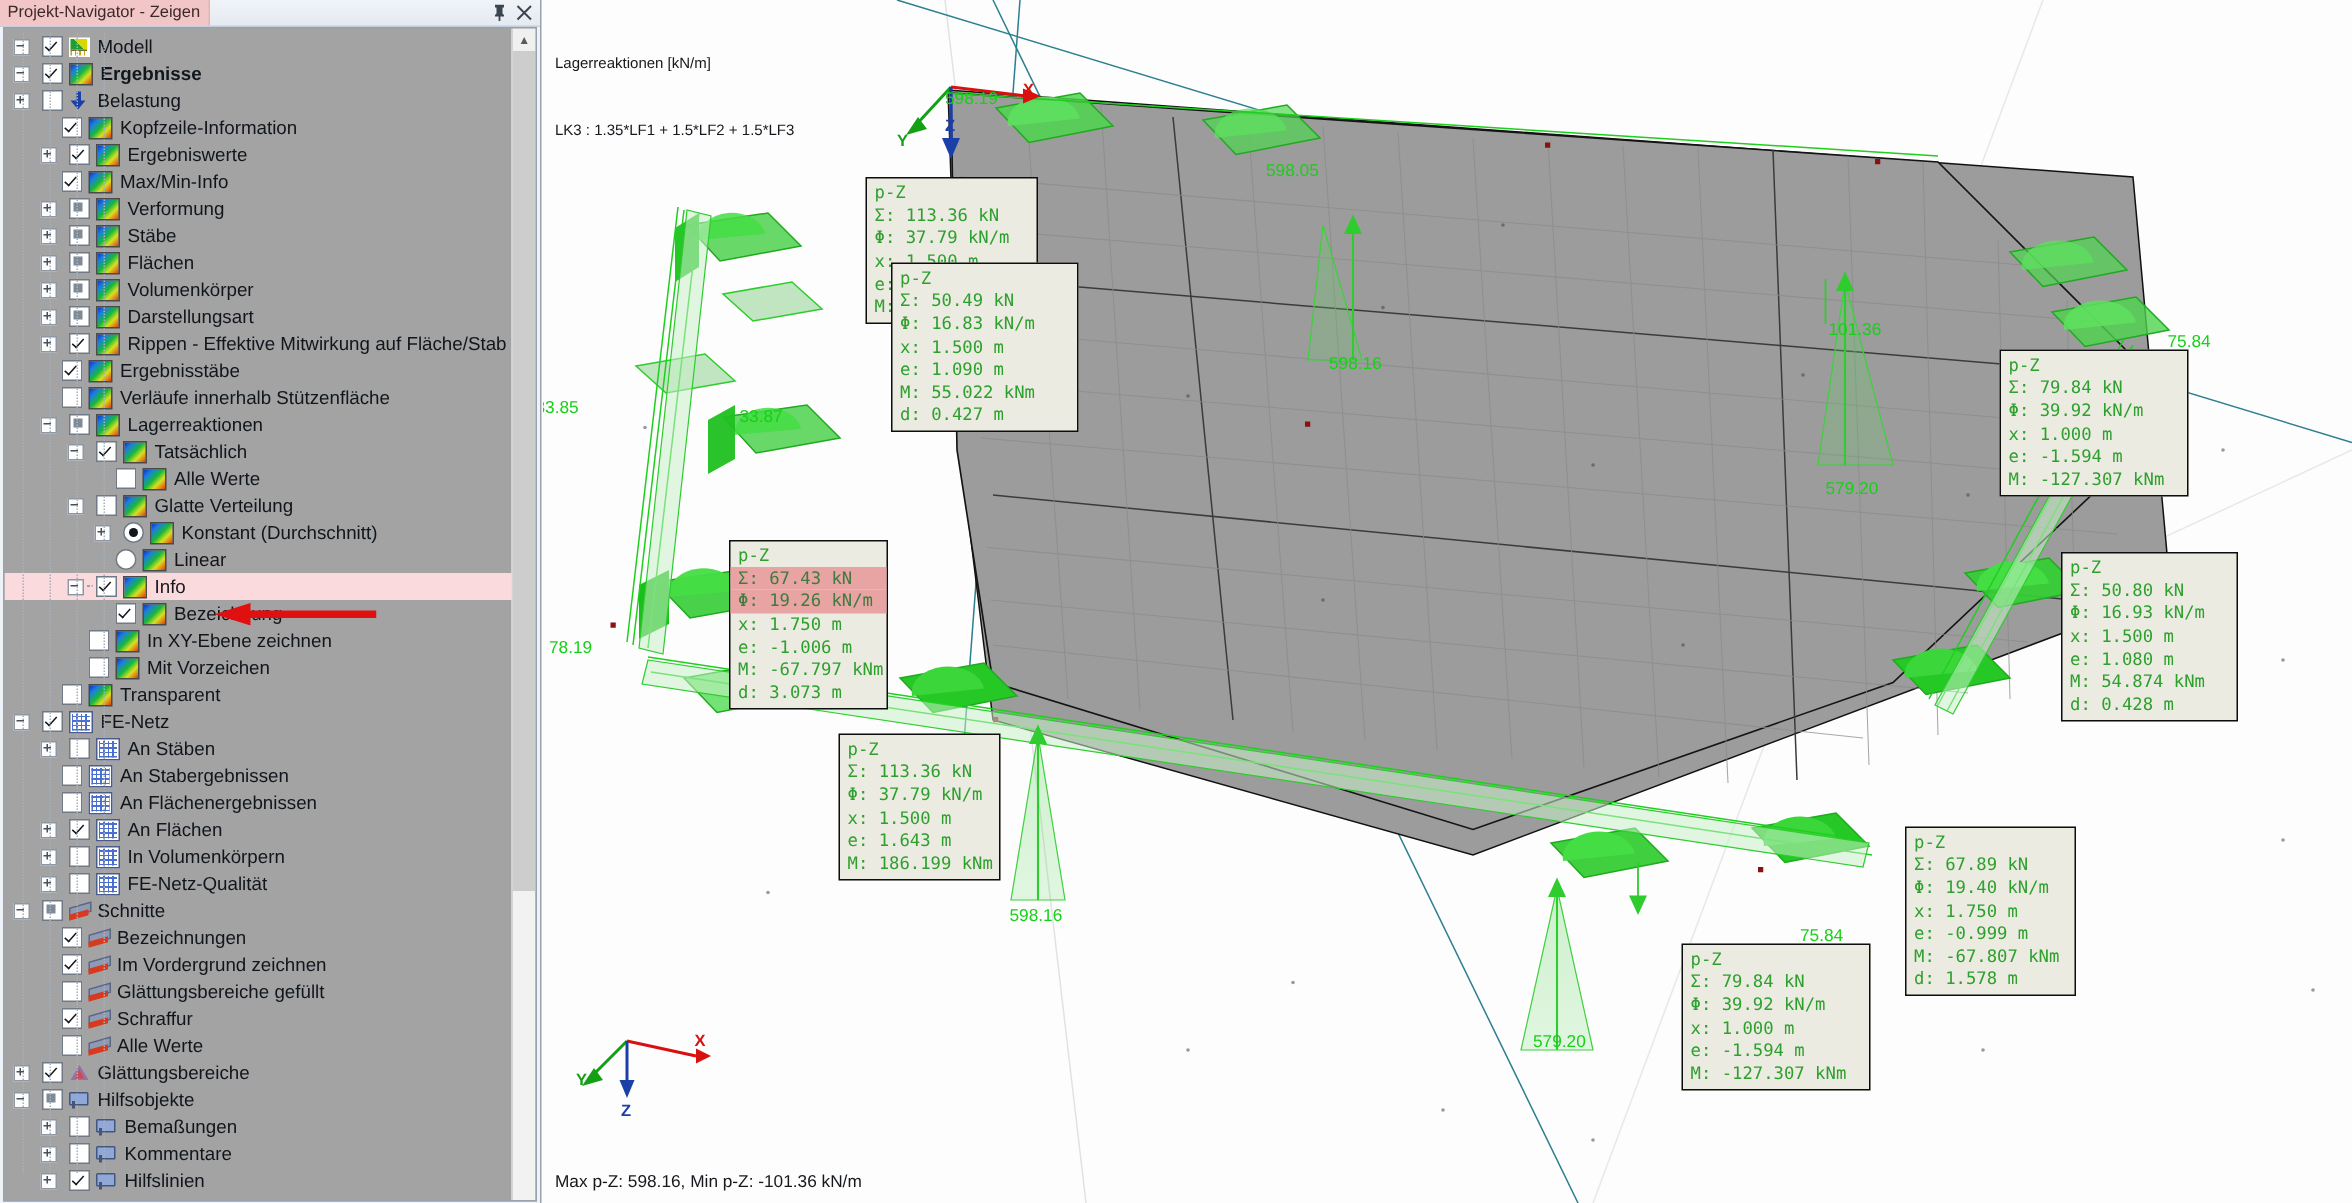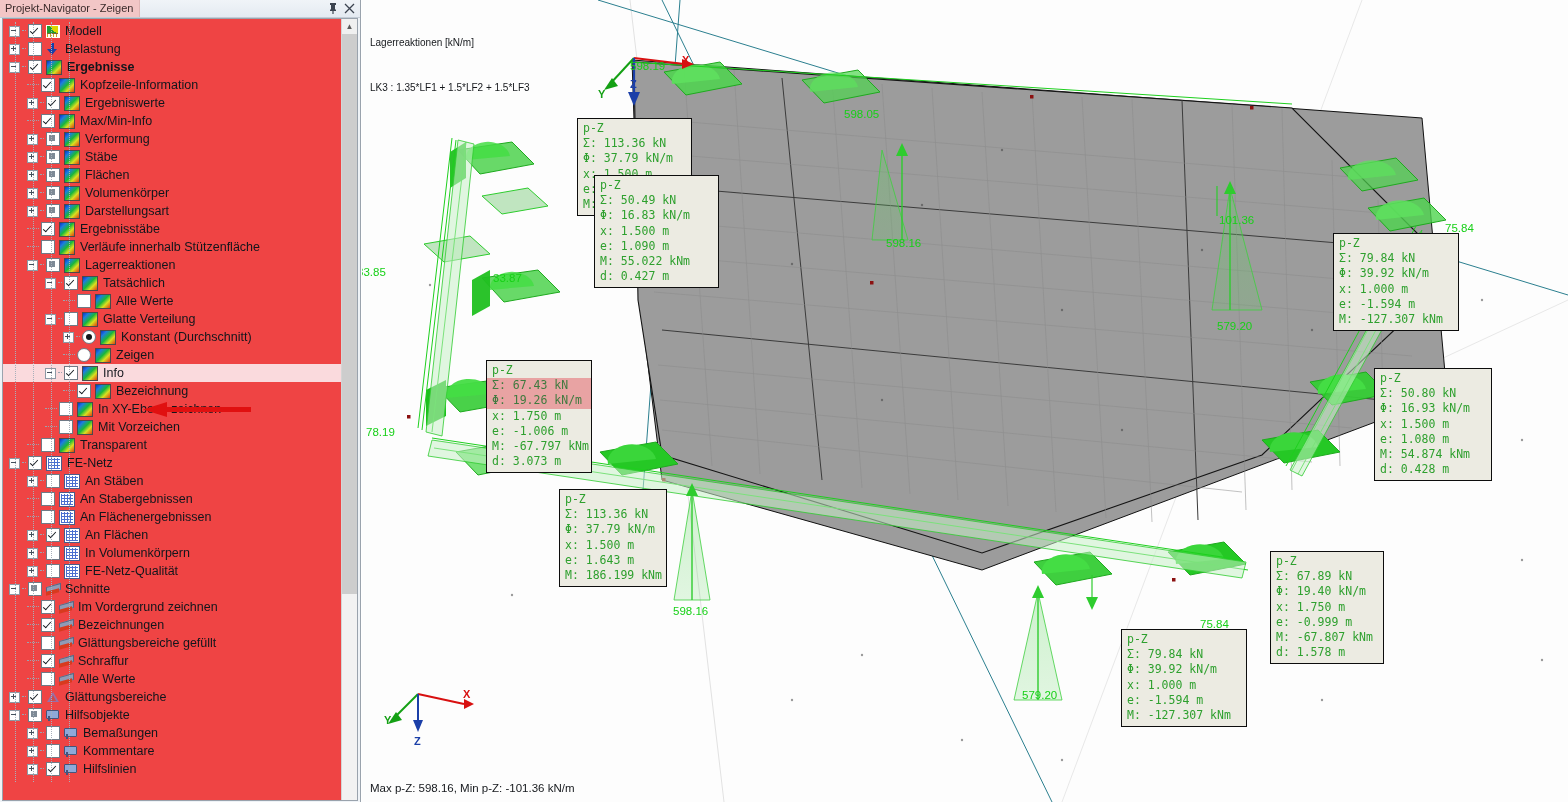--- a/index.html
+++ b/index.html
@@ -26,21 +26,21 @@
   #nav-title{
     background:#f2c6c6;color:#3a2a2a;font-size:11px;
     padding:1px 6px 1px 5px;height:15px;line-height:14px;
     white-space:nowrap;border-right:1px solid #e0b5b5;
   }
   #nav-titlebar .tb-spacer{flex:1;}
   .tb-btn{width:16px;height:15px;display:flex;align-items:center;justify-content:center;
     font-size:11px;color:#3c4450;cursor:default;}
   #nav-tree-wrap{
     position:absolute;left:2px;top:18px;width:356px;bottom:1px;
-    background:#ef4444;border:1px solid #9aa3ad;box-sizing:border-box;
+    background:#a3a3a3;border:1px solid #9aa3ad;box-sizing:border-box;
     overflow:hidden;
   }
   #nav-tree{
     position:absolute;left:0;top:0;right:15px;bottom:0;
     padding:3px 0 0 0;overflow:hidden;
   }
   .trow{
     position:relative;height:18px;display:flex;align-items:center;
     font-size:12.5px;color:#11161c;white-space:nowrap;
   }
@@ -174,35 +174,35 @@
           <div class="trow">
             <span class="ind" style="width: 6px;"></span>
             <span class="exp"></span>
             <span class="dots" style="width: 4px;"></span>
             <span class="cb checked"></span>
             <span class="ic ic-model"></span>
             <span class="tlabel">Modell</span>
           </div>
           <div class="trow">
             <span class="ind" style="width: 6px;"></span>
+            <span class="exp"></span>
+            <span class="dots" style="width: 4px;"></span>
+            <span class="cb checked"></span>
+            <span class="ic ic-res"></span>
+            <span class="tlabel bold">Ergebnisse</span>
+          </div>
+          <div class="trow">
+            <span class="ind" style="width: 6px;"></span>
             <span class="exp plus"></span>
             <span class="dots" style="width: 4px;"></span>
             <span class="cb"></span>
             <span class="ic ic-load"></span>
             <span class="tlabel">Belastung</span>
           </div>
           <div class="trow">
-            <span class="ind" style="width: 6px;"></span>
-            <span class="exp"></span>
-            <span class="dots" style="width: 4px;"></span>
-            <span class="cb checked"></span>
-            <span class="ic ic-res"></span>
-            <span class="tlabel bold">Ergebnisse</span>
-          </div>
-          <div class="trow">
             <span class="ind" style="width: 24px;"></span>
             <span class="dots"></span>
             <span class="cb checked"></span>
             <span class="ic ic-res"></span>
             <span class="tlabel">Kopfzeile-Information</span>
           </div>
           <div class="trow">
             <span class="ind" style="width: 24px;"></span>
             <span class="exp plus"></span>
             <span class="dots" style="width: 4px;"></span>
@@ -249,20 +249,28 @@
             <span class="ic ic-res"></span>
             <span class="tlabel">Volumenkörper</span>
           </div>
           <div class="trow">
             <span class="ind" style="width: 24px;"></span>
             <span class="exp plus"></span>
             <span class="dots" style="width: 4px;"></span>
             <span class="cb gray"></span>
             <span class="ic ic-res"></span>
             <span class="tlabel">Darstellungsart</span>
+          </div>
+          <div class="trow">
+            <span class="ind" style="width: 24px;"></span>
+            <span class="exp plus"></span>
+            <span class="dots" style="width: 4px;"></span>
+            <span class="cb checked"></span>
+            <span class="ic ic-res"></span>
+            <span class="tlabel">Rippen - Effektive Mitwirkung auf Fläche/Stab</span>
           </div>
           <div class="trow">
             <span class="ind" style="width: 24px;"></span>
             <span class="dots"></span>
             <span class="cb checked"></span>
             <span class="ic ic-res"></span>
             <span class="tlabel">Ergebnisstäbe</span>
           </div>
           <div class="trow">
             <span class="ind" style="width: 24px;"></span>
@@ -308,21 +316,21 @@
             <span class="dots" style="width: 4px;"></span>
             <span class="rb sel"></span>
             <span class="ic ic-res"></span>
             <span class="tlabel">Konstant (Durchschnitt)</span>
           </div>
           <div class="trow">
             <span class="ind" style="width: 60px;"></span>
             <span class="dots"></span>
             <span class="rb"></span>
             <span class="ic ic-res"></span>
-            <span class="tlabel">Zeigen</span>
+            <span class="tlabel">Linear</span>
           </div>
           <div class="trow highlight">
             <span class="ind" style="width: 42px;"></span>
             <span class="exp"></span>
             <span class="dots" style="width: 4px;"></span>
             <span class="cb checked"></span>
             <span class="ic ic-res"></span>
             <span class="tlabel">Info</span>
           </div>
           <div class="trow">
@@ -413,28 +421,28 @@
             <span class="dots" style="width: 4px;"></span>
             <span class="cb gray"></span>
             <span class="ic ic-sect"></span>
             <span class="tlabel">Schnitte</span>
           </div>
           <div class="trow">
             <span class="ind" style="width: 24px;"></span>
             <span class="dots"></span>
             <span class="cb checked"></span>
             <span class="ic ic-sect"></span>
+            <span class="tlabel">Bezeichnungen</span>
+          </div>
+          <div class="trow">
+            <span class="ind" style="width: 24px;"></span>
+            <span class="dots"></span>
+            <span class="cb checked"></span>
+            <span class="ic ic-sect"></span>
             <span class="tlabel">Im Vordergrund zeichnen</span>
-          </div>
-          <div class="trow">
-            <span class="ind" style="width: 24px;"></span>
-            <span class="dots"></span>
-            <span class="cb checked"></span>
-            <span class="ic ic-sect"></span>
-            <span class="tlabel">Bezeichnungen</span>
           </div>
           <div class="trow">
             <span class="ind" style="width: 24px;"></span>
             <span class="dots"></span>
             <span class="cb"></span>
             <span class="ic ic-sect"></span>
             <span class="tlabel">Glättungsbereiche gefüllt</span>
           </div>
           <div class="trow">
             <span class="ind" style="width: 24px;"></span>

